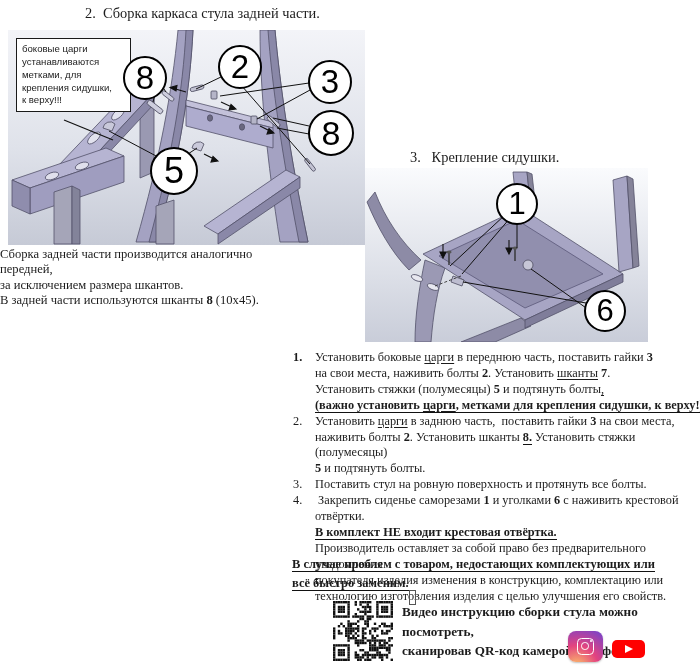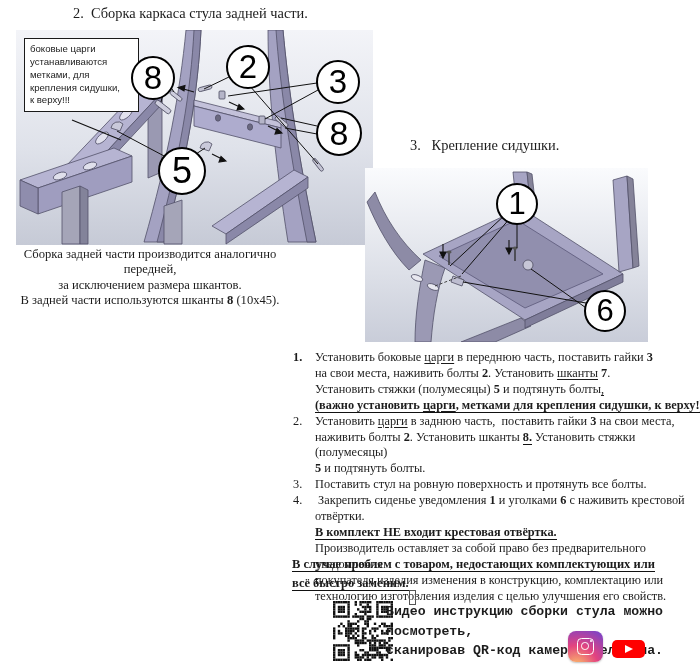--- a/index.html
+++ b/index.html
@@ -26,21 +26,21 @@
   
   .rline{white-space:pre-wrap;}
   .rline .b{font-weight:bold;}
   .rline .u{border-bottom:1.2px solid #111;}
   .rline .sq{
     text-decoration-line:underline;text-decoration-style:wavy;
     text-decoration-color:#cf1f1f;text-decoration-thickness:1px;
     text-underline-offset:2px;
     text-decoration:underline;
   }
-  .caption{font-size:12.6px;line-height:15.4px;text-align:center;}
+  .caption{font-size:12.6px;line-height:15.4px;text-align:left;}
   .instructions{font-size:12.3px;line-height:15.9px;width:412px;}
   .item{position:relative;padding-left:23px;}
   .item .num{position:absolute;left:1px;top:0;}
   .item.first .num{font-weight:bold;}
   .whatsapp{font-size:12.5px;line-height:18.9px;width:400px;}
   .video{font-size:13.2px;line-height:19.6px;font-weight:bold;width:280px;}
   .cursor-box{position:absolute;left:409px;top:590px;width:5px;height:13px;border:1px solid #555;}
   
   .ig{
     position:absolute;left:568px;top:631px;width:35px;height:31px;border-radius:8px;
@@ -50,23 +50,23 @@
   .ig-cam{position:absolute;left:9px;top:7px;width:15px;height:15px;border:1.7px solid #fff;border-radius:4.5px;}
   .ig-cam::after{content:"";position:absolute;left:3px;top:3px;width:5.5px;height:5.5px;border:1.5px solid #fff;border-radius:50%;}
   .ig-cam::before{content:"";position:absolute;right:1.2px;top:1.2px;width:2px;height:2px;background:#fff;border-radius:50%;}
   .yt{position:absolute;left:612px;top:640px;width:33px;height:18px;background:#ff0000;border-radius:5px;}
   .yt::after{content:"";position:absolute;left:13px;top:4.5px;width:0;height:0;
     border-left:8px solid #fff;border-top:4.5px solid transparent;border-bottom:4.5px solid transparent;}
 </style>
 </head>
 <body>
 
-<div class="abs title" style="left:73px;top:5px;">2.  Сборка каркаса стула задней части.</div>
-
-<div class="figure" style="left:16px;top:30px;width:357px;height:215px;">
+<div class="abs title" style="left:85px;top:5px;">2.  Сборка каркаса стула задней части.</div>
+
+<div class="figure" style="left:8px;top:30px;width:357px;height:215px;">
   <svg width="357" height="215" viewBox="0 0 357 215">
     <defs>
       <linearGradient id="bg1" x1="0" y1="0" x2="0" y2="1">
         <stop offset="0" stop-color="#f3f4f8"></stop>
           <stop offset="0.55" stop-color="#dfe2ea"></stop>
           <stop offset="1" stop-color="#c6cad6"></stop>
       </linearGradient>
     </defs>
     <rect x="0" y="0" width="357" height="215" fill="url(#bg1)"></rect>
     <g stroke="#53526a" stroke-width="0.8">
@@ -152,21 +152,21 @@
   <div class="callout" style="left:300px;top:80px;width:42px;height:42px;font-size:34px;">8</div>
   <div class="callout" style="left:142px;top:117px;width:44px;height:44px;font-size:36px;">5</div>
 </div>
 
 <div class="abs caption" style="left:0;top:247px;width:300px;">
     <div class="rline"><span>Сборка задней части производится аналогично передней,</span></div>
     <div class="rline"><span>за исключением размера шкантов.</span></div>
     <div class="rline"><span>В задней части используются шканты </span><span class="b">8</span><span> (10x45).</span></div>
   </div>
 
-<div class="abs title" style="left:410px;top:137px;">3.   Крепление сидушки.</div>
+<div class="abs title" style="left:410px;top:149px;">3.   Крепление сидушки.</div>
 
 <div class="figure" style="left:365px;top:168px;width:283px;height:174px;">
   <svg width="283" height="174" viewBox="0 0 283 174">
     <defs>
       <linearGradient id="bg2" x1="0" y1="0" x2="0" y2="1">
         <stop offset="0" stop-color="#fafbfd"></stop>
           <stop offset="0.6" stop-color="#dde0e8"></stop>
           <stop offset="1" stop-color="#c9cdd9"></stop>
       </linearGradient>
     </defs>
@@ -242,21 +242,21 @@
   </div>
   <div class="item">
     <span class="num">3.</span>
     <div>
         <div class="rline"><span>Поставить стул на ровную поверхность и протянуть все болты.</span></div>
       </div>
   </div>
   <div class="item">
     <span class="num">4.</span>
     <div>
-        <div class="rline"><span> Закрепить сиденье уведомления </span><span class="b">1</span><span> и уголками </span><span class="b">6</span><span> с наживить крестовой</span></div>
+        <div class="rline"><span> Закрепить сиденье саморезами </span><span class="b">1</span><span> и уголками </span><span class="b">6</span><span> с наживить крестовой</span></div>
         <div class="rline"><span>отвёртки.</span></div>
         <div class="rline"><span class="b u">В комплект НЕ входит крестовая отвёртка.</span></div>
         <div class="rline"><span>Производитель оставляет за собой право без предварительного уведомления</span></div>
         <div class="rline"><span>покупателя изделия изменения в конструкцию, комплектацию или</span></div>
         <div class="rline"><span>технологию изготовления изделия с целью улучшения его свойств.</span></div>
       </div>
   </div>
 </div>
 
 <div class="abs whatsapp" style="left:292px;top:555px;">
@@ -566,21 +566,21 @@
       <rect x="52.8" y="55.199999999999996" width="2.4" height="2.4"></rect>
       <rect x="24" y="57.599999999999994" width="2.4" height="2.4"></rect>
       <rect x="26.4" y="57.599999999999994" width="2.4" height="2.4"></rect>
       <rect x="31.2" y="57.599999999999994" width="2.4" height="2.4"></rect>
       <rect x="33.6" y="57.599999999999994" width="2.4" height="2.4"></rect>
       <rect x="36" y="57.599999999999994" width="2.4" height="2.4"></rect>
       <rect x="48" y="57.599999999999994" width="2.4" height="2.4"></rect>
       <rect x="57.599999999999994" y="57.599999999999994" width="2.4" height="2.4"></rect>
     </g>
   </svg>
-<div class="abs video" style="left:386px;top:602px;font-family:Liberation Mono, monospace;">
+<div class="abs video" style="left:402px;top:602px;">
     <div class="rline">Видео инструкцию сборки стула можно посмотреть,</div>
     <div class="rline">сканировав QR-код камерой телефона.</div>
   </div>
 
 <div class="ig">
   <span class="ig-cam"></span>
 </div>
 <div class="yt"></div>
 
 </body></html>

